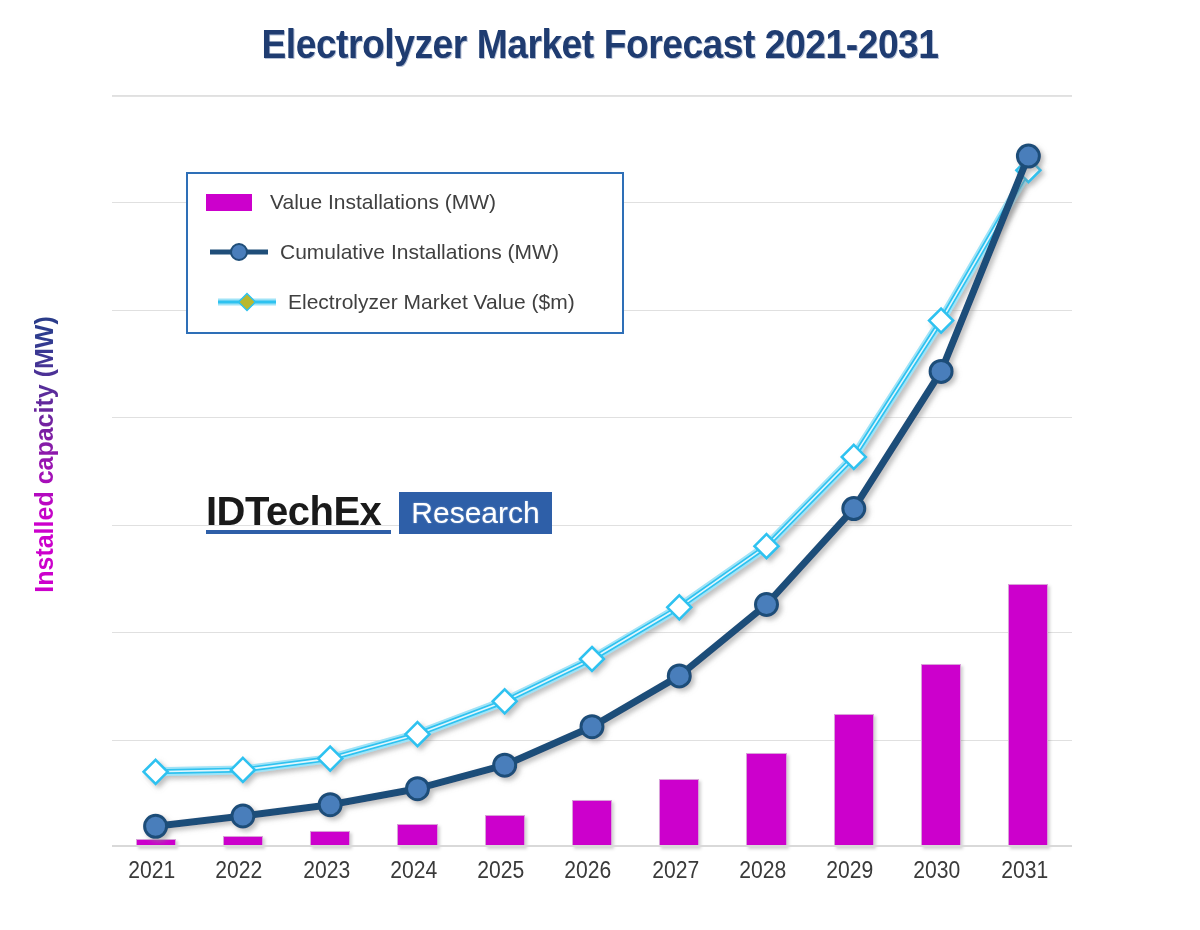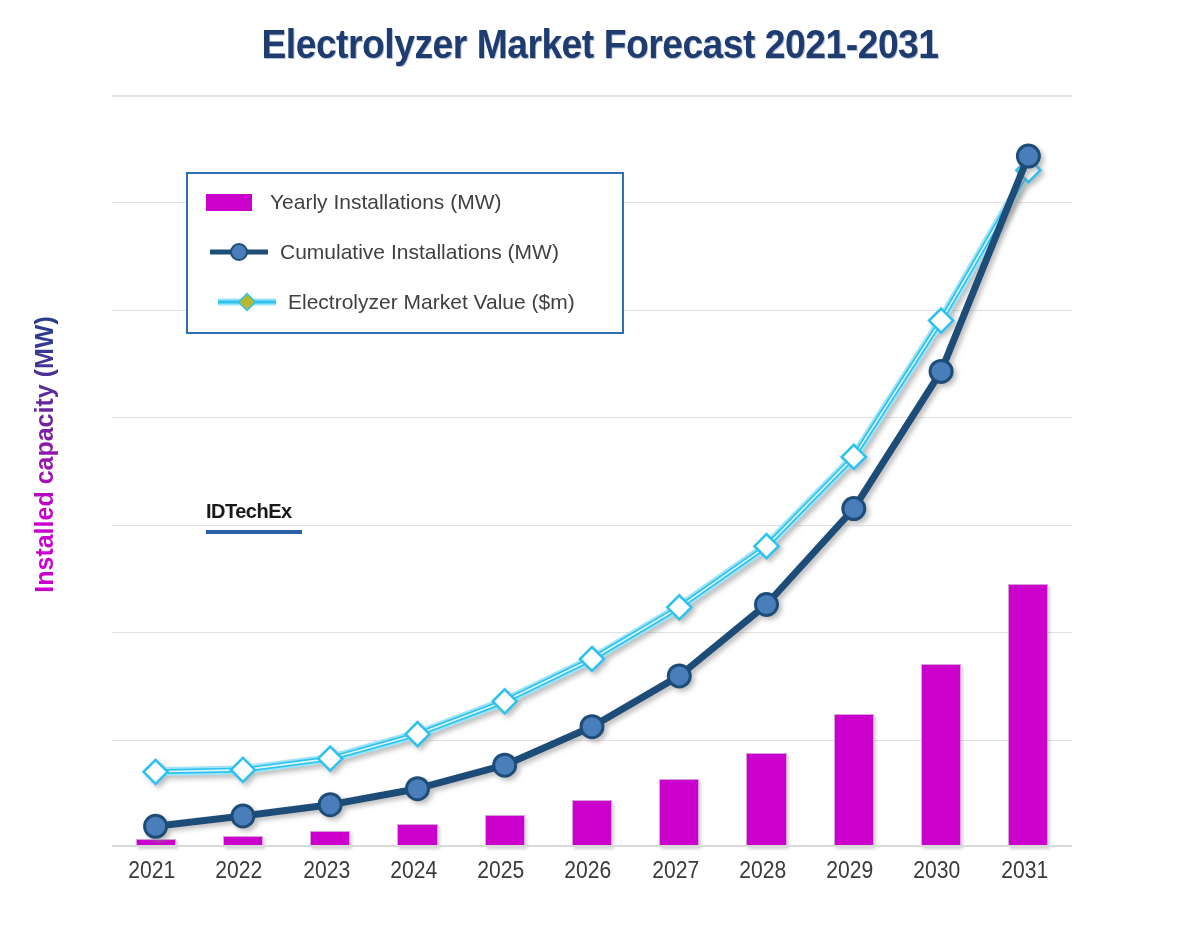--- a/index.html
+++ b/index.html
@@ -114,21 +114,21 @@
   .swatch-bar{
     width:46px;height:17px;background:#CC00CC;display:block;
   }
 
   
   .logo{
     position:absolute;left:206px;top:492px;
     display:flex;align-items:stretch;height:42px;
   }
   .logo-word{
-    font-size:20px;font-weight:bold;color:#1A1A1A;
+    font-size:40px;font-weight:bold;color:#1A1A1A;
     letter-spacing:-0.5px;line-height:38px;
     border-bottom:4px solid #2E5FA8;
     padding-right:10px;
     white-space:nowrap;
   }
   .logo-box{
     background:#2E5FA8;color:#ffffff;
     font-size:30px;line-height:42px;
     padding:0 12px;margin-left:8px;
     white-space:nowrap;
@@ -221,21 +221,21 @@
       <div class="xtick" style="left: 698.182px; width: 87.2727px;">2029</div>
       <div class="xtick" style="left: 785.455px; width: 87.2727px;">2030</div>
       <div class="xtick" style="left: 872.727px; width: 87.2727px;">2031</div>
     </div>
 
   <div class="legend">
     <div class="legend-row" style="top:8px;">
       <span class="legend-key">
         <span class="swatch-bar"></span>
       </span>
-      <span class="legend-text">Yearly Installations (MW)</span>
+      <span class="legend-text">Value Installations (MW)</span>
     </div>
     <div class="legend-row" style="top:58px;margin-left:10px;">
       <span class="legend-key">
         <svg width="62" height="22" viewBox="0 0 62 22">
           <line x1="2" y1="11" x2="60" y2="11" stroke="#1F4E79" stroke-width="5"></line>
           <circle cx="31" cy="11" r="8" fill="#4A7EBB" stroke="#1F4E79" stroke-width="2"></circle>
         </svg>
       </span>
       <span class="legend-text">Cumulative Installations (MW)</span>
     </div>
@@ -246,15 +246,16 @@
           <line x1="2" y1="11" x2="60" y2="11" stroke="#2EC2F0" stroke-width="3"></line>
           <rect x="25" y="5" width="12" height="12" transform="rotate(45 31 11)" fill="#B8B830" stroke="#2EC2F0" stroke-width="1.5"></rect>
         </svg>
       </span>
       <span class="legend-text">Electrolyzer Market Value ($m)</span>
     </div>
   </div>
 
   <div class="logo">
     <span class="logo-word">IDTechEx</span>
+    <span class="logo-box">Research</span>
   </div>
 
 </div>
 
 </body></html>

